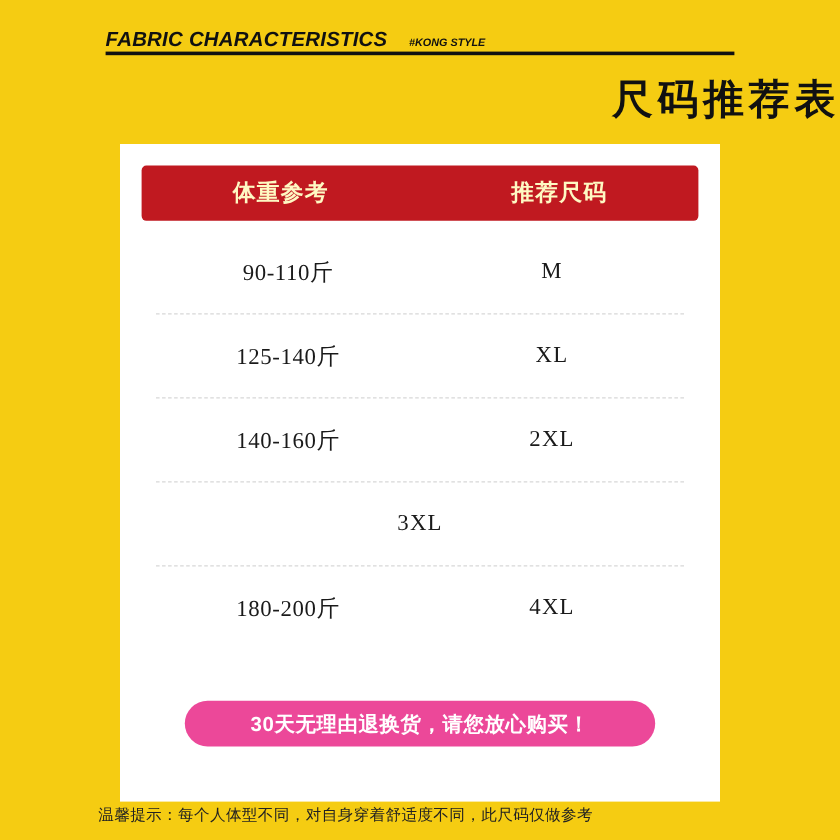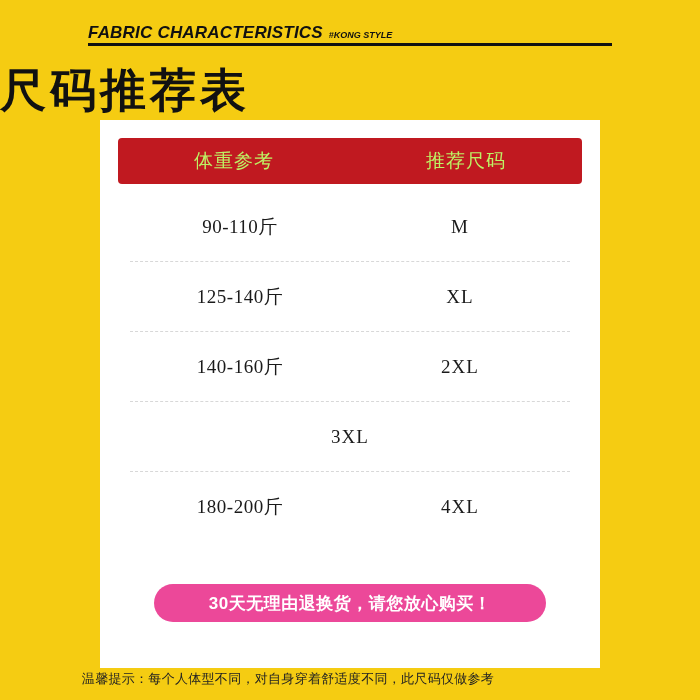--- a/index.html
+++ b/index.html
@@ -22,21 +22,21 @@
 
   
   .top-header {
     position: absolute;
     left: 88px;
     top: 16px;
     width: 524px;
     height: 30px;
     display: flex;
     align-items: flex-end;
-    gap: 6px;
+    gap: 18px;
     border-bottom: 3px solid #111;
     padding-bottom: 2px;
     box-sizing: border-box;
   }
   .top-header .main-title {
     font-size: 17px;
     font-weight: bold;
     font-style: italic;
     letter-spacing: 0.2px;
     color: #111;
@@ -51,22 +51,22 @@
     padding-bottom: 1px;
     margin-top: 40px;
   }
 
   
   .big-title {
     position: absolute;
     left: 0;
     top: 60px;
     width: 700px;
-    text-align: left;
-    font-size: 46px;
+    text-align: right;
+    font-size: 34px;
     font-weight: bold;
     color: #111;
     letter-spacing: 4px;
     font-family: "Liberation Sans", sans-serif;
   }
 
   
   .card {
     position: absolute;
     left: 100px;
@@ -86,23 +86,23 @@
     height: 46px;
     background: #c01920;
     border-radius: 4px;
     display: flex;
     align-items: center;
     box-sizing: border-box;
   }
   .thead .th {
     flex: 1;
     text-align: center;
-    color: #bef264;
+    color: #fef9c3;
     font-size: 19px;
-    font-weight: normal;
+    font-weight: bold;
     letter-spacing: 1px;
   }
 
   
   .rows {
     position: absolute;
     left: 30px;
     top: 72px;
     width: 440px;
   }

